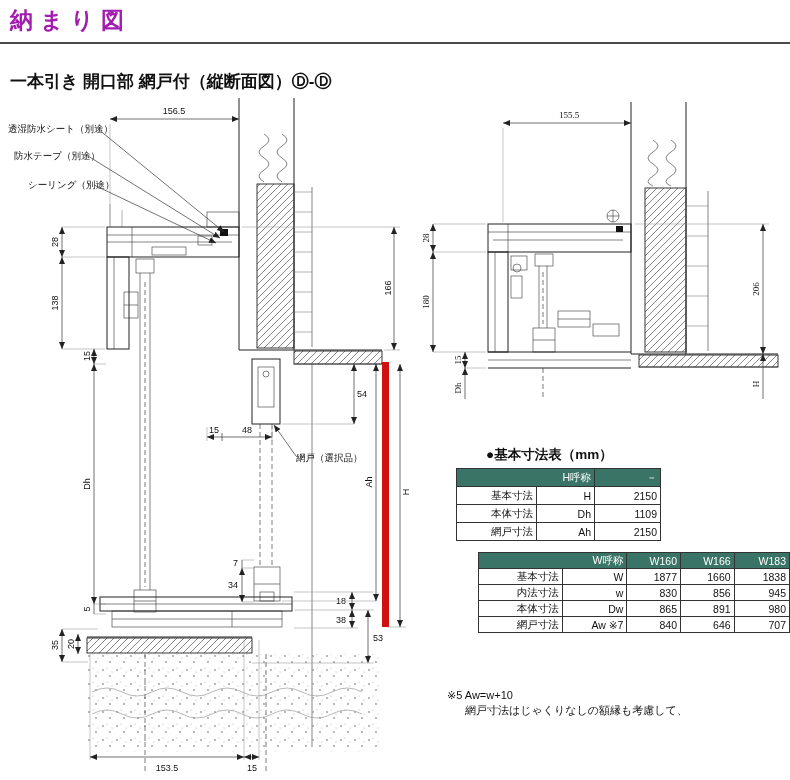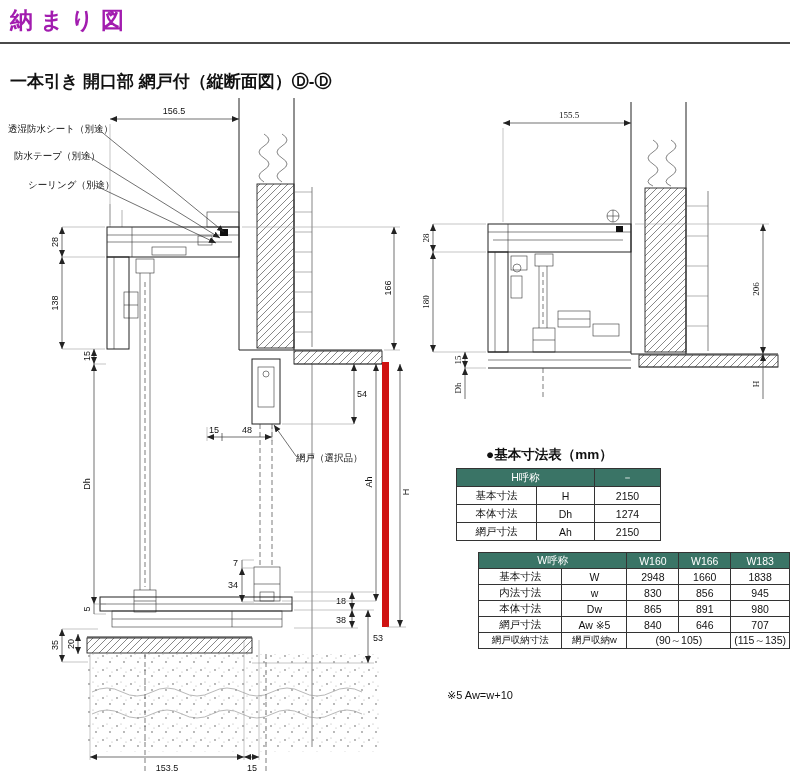--- a/index.html
+++ b/index.html
@@ -37,21 +37,21 @@
   .hatched{fill:url(#hatchL);stroke:#222;stroke-width:0.9;}
   .hatchedR{fill:url(#hatchR);stroke:#222;stroke-width:0.9;}
   .wavy{stroke:#999;stroke-width:0.7;fill:none;}
   text.dim{font-size:9px;fill:#111;}
   text.callout{font-size:9.5px;fill:#111;}
   .redbar{fill:var(--accent-red);stroke:none;}
 
   
   .spec-title{position:absolute;left:447px;top:446px;font-size:13.5px;font-weight:bold;color:#111;margin-left:39px;}
   table.spec{position:absolute;border-collapse:collapse;font-size:10.5px;color:#111;table-layout:fixed;}
-  table.spec td,table.spec th{border:1px solid #333;padding:0 3px;text-align:center;overflow:hidden;white-space:nowrap;}
+  table.spec td,table.spec th{border:1px solid #333;padding:0 3px;text-align:right;overflow:hidden;white-space:nowrap;}
   table.spec th{background:var(--table-header);color:#fff;font-weight:normal;}
   #h-table{left:456px;top:468px;}
   #h-table td,#h-table th{height:17px;}
   #w-table{left:446px;top:552px;margin-left:32px;}
   #w-table td,#w-table th{height:15px;}
   .small-label{font-size:9.5px;}
   .notes{position:absolute;left:447px;top:656px;font-size:11px;line-height:15px;color:#111;margin-top:32px;}
   .notes .indent{margin-left:18px;}
 </style>
 </head>
@@ -365,21 +365,21 @@
     <th>－</th>
   </tr>
   <tr>
     <td>基本寸法</td>
     <td>H</td>
     <td>2150</td>
   </tr>
   <tr>
     <td>本体寸法</td>
     <td>Dh</td>
-    <td>1274</td>
+    <td>1109</td>
   </tr>
   <tr>
     <td>網戸寸法</td>
     <td>Ah</td>
     <td>2150</td>
   </tr>
 </tbody>
   </table>
 
 <table class="spec" id="w-table">
@@ -393,49 +393,44 @@
   <tbody>
       <tr>
     <th colspan="2">W呼称</th>
     <th>W160</th>
     <th>W166</th>
     <th>W183</th>
   </tr>
   <tr>
     <td>基本寸法</td>
     <td>W</td>
-    <td>2948</td>
+    <td>1877</td>
     <td>1660</td>
     <td>1838</td>
   </tr>
   <tr>
     <td>内法寸法</td>
     <td>w</td>
     <td>830</td>
     <td>856</td>
     <td>945</td>
   </tr>
   <tr>
     <td>本体寸法</td>
     <td>Dw</td>
     <td>865</td>
     <td>891</td>
     <td>980</td>
   </tr>
   <tr>
     <td>網戸寸法</td>
-    <td>Aw ※5</td>
+    <td>Aw ※7</td>
     <td>840</td>
     <td>646</td>
     <td>707</td>
   </tr>
-  <tr>
-    <td class="small-label">網戸収納寸法</td>
-    <td class="small-label">網戸収納w</td>
-    <td colspan="2">(90～105)</td>
-    <td>(115～135)</td>
-  </tr>
 </tbody>
   </table>
 
 <div class="notes">
   <div>※5 Aw=w+10</div>
+  <div class="indent">網戸寸法はじゃくりなしの額縁も考慮して、</div>
 </div>
 
 </body></html>

